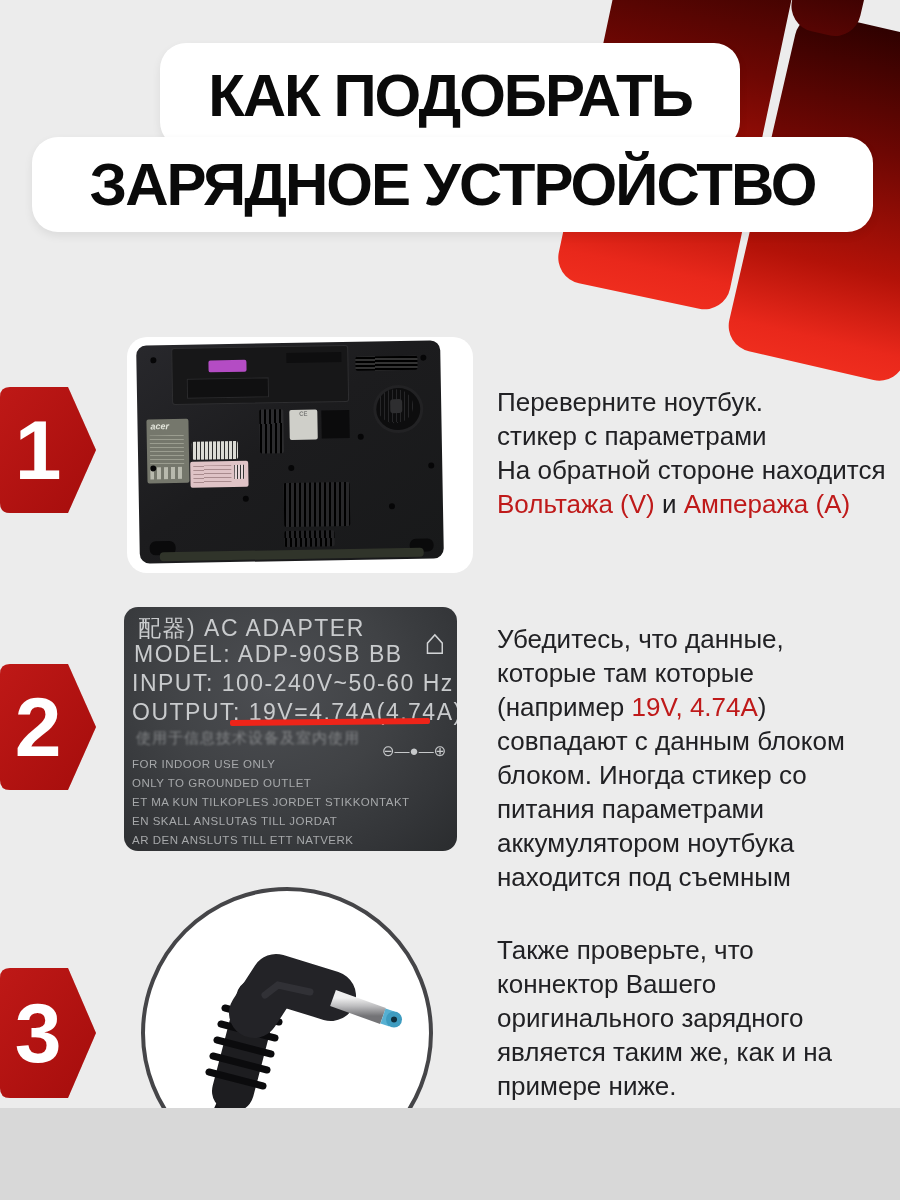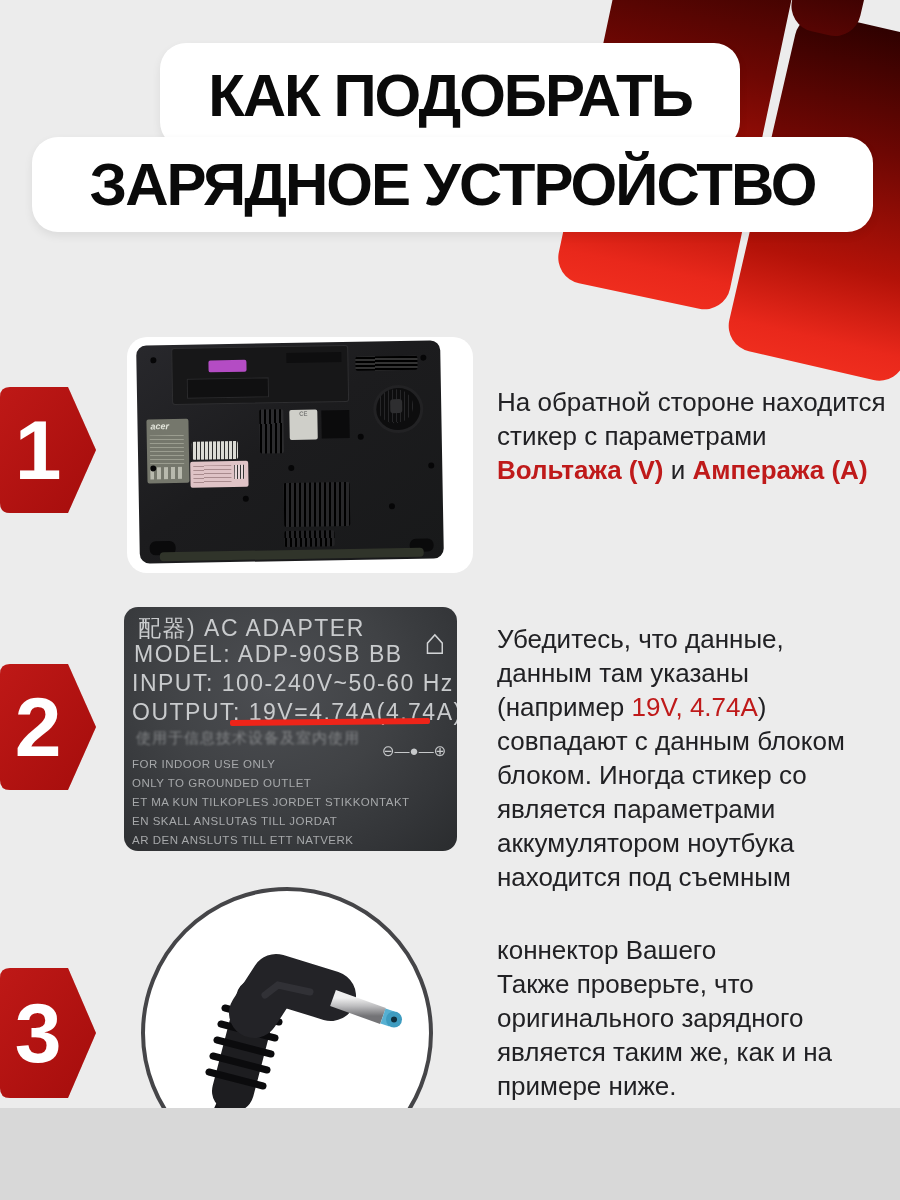--- a/index.html
+++ b/index.html
@@ -19,21 +19,21 @@
   .tbox2{left:32px;top:137px;width:841px;height:95px;}
   .ttext{font-weight:700;font-size:60px;letter-spacing:-2px;color:#0a0a0a;white-space:nowrap;}
   
   .badge{position:absolute;left:0;width:96px;z-index:2;}
   .badge svg{display:block;}
   .badge .num{position:absolute;left:0;top:0;width:76px;height:100%;display:flex;align-items:center;
               justify-content:center;color:#fff;font-size:84px;font-weight:700;}
   
   .stext{position:absolute;left:497px;width:395px;font-size:26px;line-height:34px;color:#212124;z-index:2;}
   .red{color:#bf1a1a;text-align:right;}
-  .rb{color:#bf1a1a;font-weight:700;}
+  .rb{color:#bf1a1a;font-weight:400;}
   
   .card1{position:absolute;left:127px;top:337px;width:346px;height:236px;background:#ffffff;
          border-radius:20px;z-index:2;}
   .laptop{position:absolute;left:11px;top:6px;width:304px;height:218px;border-radius:10px;
           background:linear-gradient(145deg,#28282c 0%,#1c1c1e 45%,#18191a 100%);transform:rotate(-1deg);}
   .lap{position:absolute;}
   .bay{left:35px;top:3px;width:175px;height:55px;background:#171718;border:1px solid #2e2e30;border-radius:3px;}
   .bay-in1{left:50px;top:34px;width:80px;height:18px;background:#101011;border:1px solid #2a2a2c;}
   .bay-in2{left:150px;top:10px;width:55px;height:10px;background:#0e0e0f;}
   .sticker-purple{left:72px;top:16px;width:38px;height:12px;background:#b44cc4;border-radius:2px;}
@@ -150,22 +150,23 @@
       <div class="screw" style="left:12px;top:120px;"></div>
       <div class="screw" style="left:290px;top:122px;"></div>
       <div class="screw" style="left:150px;top:122px;"></div>
       <div class="screw" style="left:220px;top:92px;"></div>
       <div class="screw" style="left:104px;top:152px;"></div>
       <div class="screw" style="left:250px;top:162px;"></div>
     </div>
   </div>
 
   <div class="stext" style="top:385px;">
+    <div>Переверните ноутбук.</div>
+    <div>стикер с параметрами</div>
     <div>На обратной стороне находится</div>
-    <div>стикер с параметрами</div>
     <div><span class="rb">Вольтажа (V)</span><span> и </span><span class="rb">Ампеража (А)</span></div>
   </div>
 
   <div class="badge" style="top:664px;height:126px;">
     <svg width="96" height="126" viewBox="0 0 96 126">
       <path d="M10,0 H68 L96,63 L68,126 H10 Q0,126 0,116 V10 Q0,0 10,0 Z" fill="#b30f0e"></path>
       <path d="M10,0 H68 L96,63 L68,126 H10 Q0,126 0,116 V10 Q0,0 10,0 Z" fill="url(#bg1)" opacity="0.25"></path>
     </svg>
     <div class="num">2</div>
   </div>
@@ -181,25 +182,25 @@
     <div class="al al-small" style="left:8px;top:167px;">ONLY TO GROUNDED OUTLET</div>
     <div class="al al-small" style="left:8px;top:186px;">ET MA KUN TILKOPLES JORDET STIKKONTAKT</div>
     <div class="al al-small" style="left:8px;top:205px;">EN SKALL ANSLUTAS TILL JORDAT</div>
     <div class="al al-small" style="left:8px;top:224px;">AR DEN ANSLUTS TILL ETT NATVERK</div>
     <div class="house">⌂</div>
     <div class="polarity">⊖—●—⊕</div>
   </div>
 
   <div class="stext" style="top:622px;">
     <div>Убедитесь, что данные,</div>
-    <div>данным там указаны</div>
+    <div>которые там которые</div>
     <div><span>(например </span><span class="red">19V, 4.74A</span><span>)</span></div>
     <div>совпадают с данным блоком</div>
     <div>блоком. Иногда стикер со</div>
-    <div>является параметрами</div>
+    <div>питания параметрами</div>
     <div>аккумулятором ноутбука</div>
     <div>находится под съемным</div>
   </div>
 
   <div class="badge" style="top:968px;height:130px;">
     <svg width="96" height="130" viewBox="0 0 96 130">
       <path d="M10,0 H68 L96,65 L68,130 H10 Q0,130 0,120 V10 Q0,0 10,0 Z" fill="#b30f0e"></path>
       <path d="M10,0 H68 L96,65 L68,130 H10 Q0,130 0,120 V10 Q0,0 10,0 Z" fill="url(#bg1)" opacity="0.25"></path>
     </svg>
     <div class="num">3</div>
@@ -229,20 +230,20 @@
 
       <line x1="188" y1="107" x2="238" y2="125" stroke="url(#metal)" stroke-width="17"></line>
 
       <line x1="238" y1="125" x2="247" y2="128" stroke="#56b0d2" stroke-width="16"></line>
       <circle cx="249" cy="128.5" r="8" fill="#3e9cc0"></circle>
       <circle cx="249" cy="128.5" r="3" fill="#10303e"></circle>
     </svg>
   </div>
 
   <div class="stext" style="top:933px;">
+    <div>Также проверьте, что</div>
     <div>коннектор Вашего</div>
-    <div>Также проверьте, что</div>
     <div>оригинального зарядного</div>
     <div>является таким же, как и на</div>
     <div>примере ниже.</div>
   </div>
 
 </div>
 
 </body></html>

